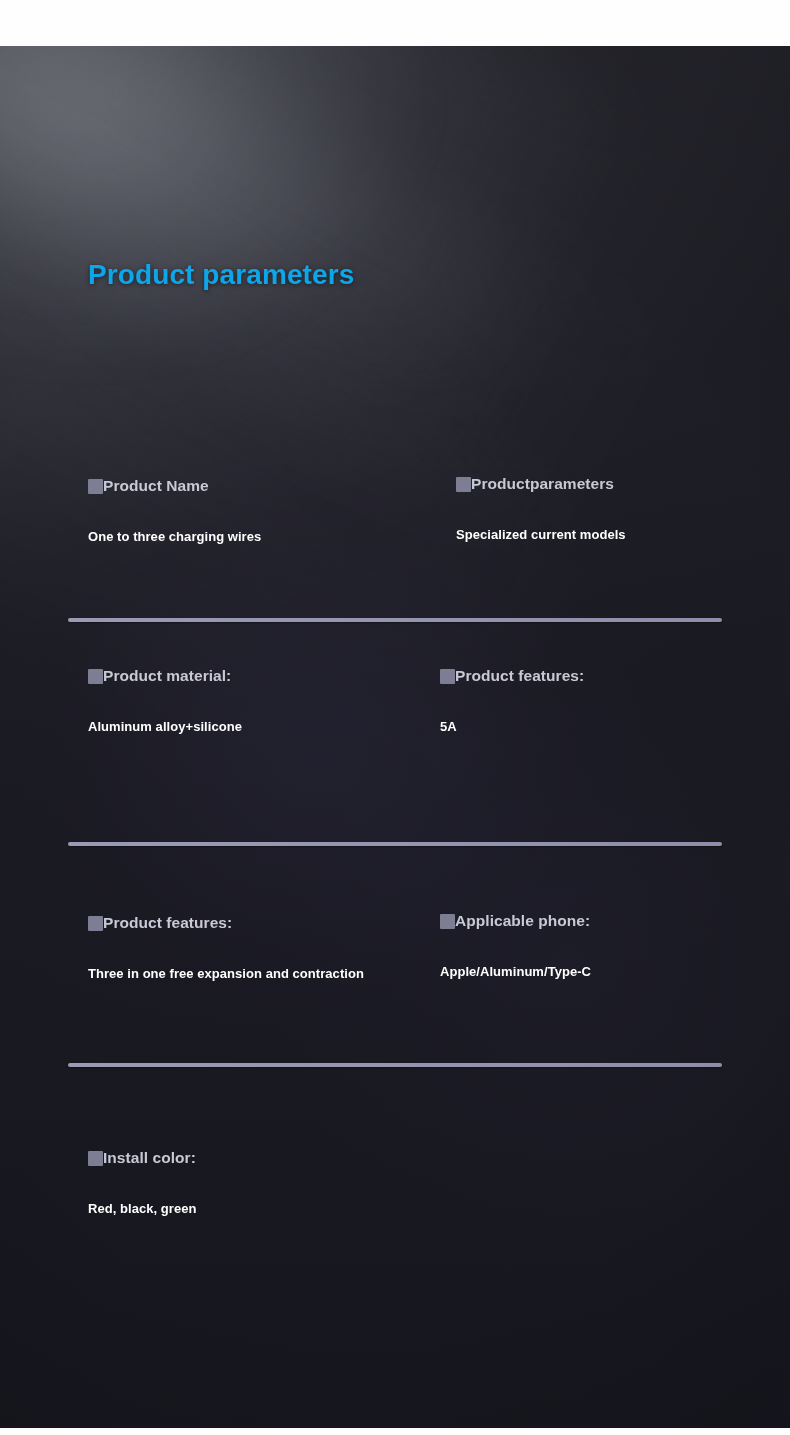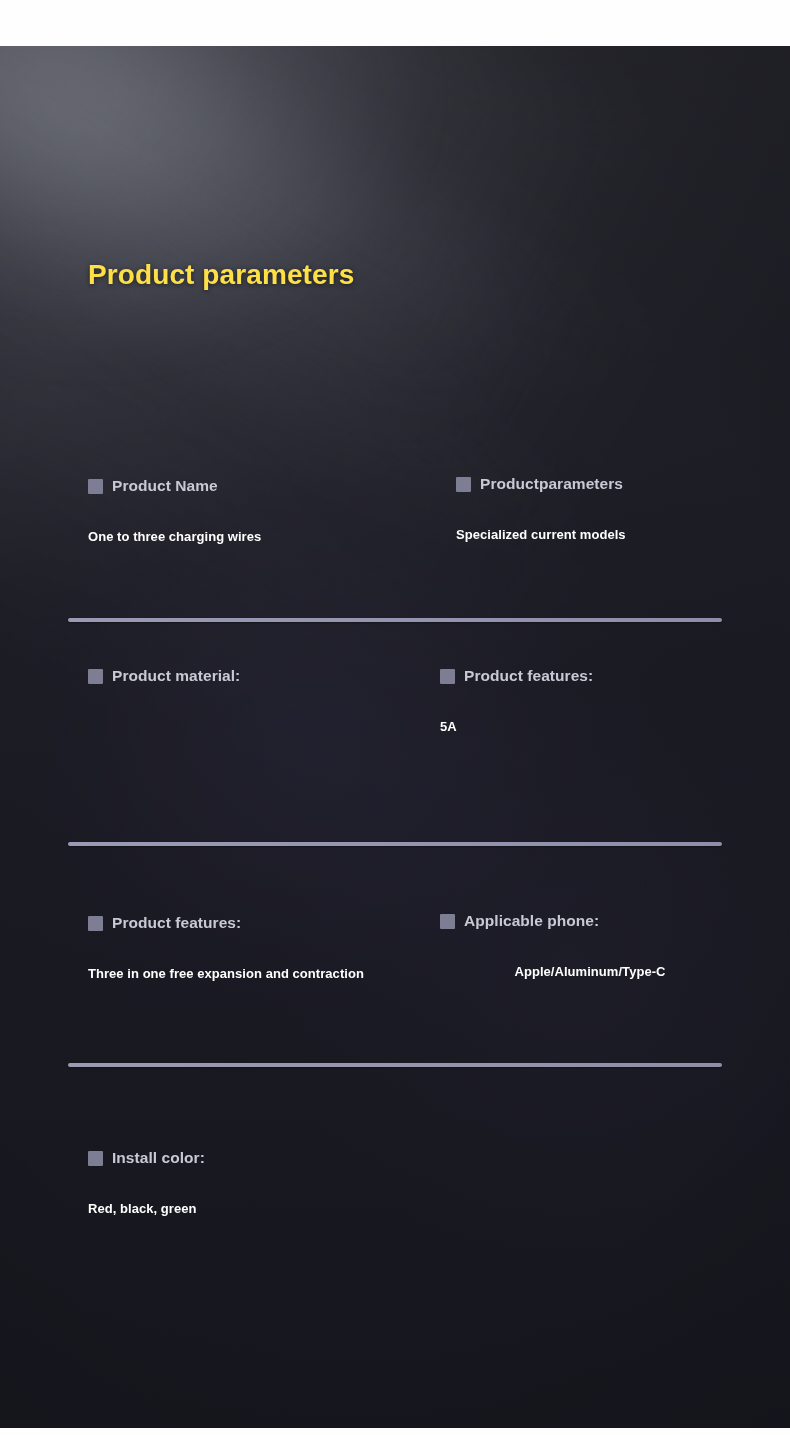--- a/index.html
+++ b/index.html
@@ -137,21 +137,21 @@
     position: absolute;
     inset: 0;
   }
 
   .title {
     position: absolute;
     left: 88px;
     top: 213px;
     font-size: 28px;
     font-weight: 700;
-    color: #fde047;
+    color: #0ea5e9;
     letter-spacing: 0.1px;
     text-shadow: 0 1px 5px rgba(0,0,0,0.55);
     white-space: nowrap;
   }
 
   .row {
     position: absolute;
     left: 0;
     width: 790px;
   }
@@ -160,21 +160,20 @@
     position: absolute;
     top: 0;
   }
   .cell.left  { left: 88px;  width: 330px; }
   .cell.right { left: 440px; width: 320px; }
   .cell.right-hi { left: 456px; width: 320px; top: -2px; }
 
   .label-line {
     display: flex;
     align-items: center;
-    gap: 9px;
     height: 20px;
   }
   .bullet {
     width: 15px;
     height: 15px;
     background: #7d7d94;
     flex: 0 0 auto;
     border-radius: 1px;
   }
   .label-text {
@@ -243,41 +242,42 @@
       </div>
 
       <div class="divider" style="top:572px;"></div>
 
       <div class="row" style="top:620px;">
         <div class="cell left">
           <div class="label-line">
             <span class="bullet"></span>
             <span class="label-text">Product material:</span>
           </div>
+          <div class="value-text">Aluminum alloy+silicone</div>
         </div>
         <div class="cell right">
           <div class="label-line">
             <span class="bullet"></span>
             <span class="label-text">Product features:</span>
           </div>
           <div class="value-text">5A</div>
         </div>
       </div>
 
       <div class="divider" style="top:796px;"></div>
 
       <div class="row" style="top:867px;">
         <div class="cell left">
           <div class="label-line">
             <span class="bullet"></span>
             <span class="label-text">Product features:</span>
           </div>
           <div class="value-text" style="max-width:292px;">Three in one free expansion and contraction</div>
         </div>
-        <div class="cell right" style="top:-2px;text-align:center;">
+        <div class="cell right" style="top:-2px;">
           <div class="label-line">
             <span class="bullet"></span>
             <span class="label-text">Applicable phone:</span>
           </div>
           <div class="value-text">Apple/Aluminum/Type-C</div>
         </div>
       </div>
 
       <div class="divider" style="top:1017px;"></div>
 

